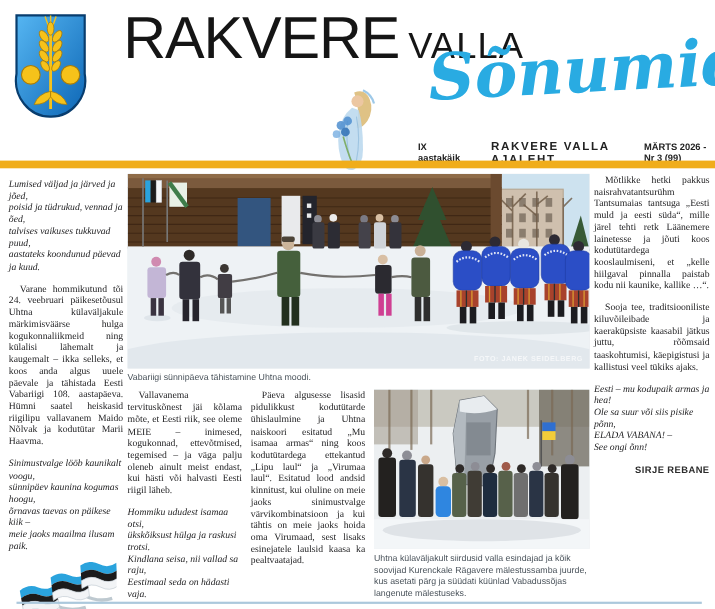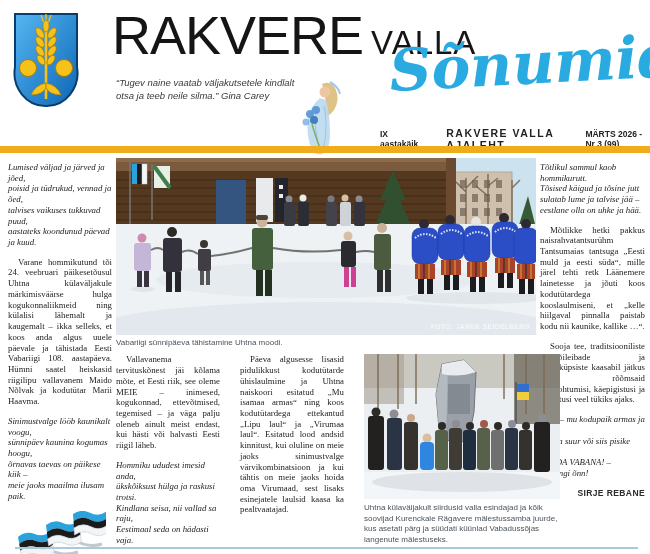--- a/index.html
+++ b/index.html
@@ -36,21 +36,21 @@
        color:#1c1c1e;text-align:justify;}
   .poem{font-style:italic;text-align:left;margin:4px 0 9px 0;}
   .para{text-indent:10px;margin:0 0 9px 0;hyphens:auto;}
   .photo-main{position:relative;width:420px;height:177px;overflow:hidden;background:#dfe7ec;}
   .credit{position:absolute;right:6px;bottom:5px;font-size:6.5px;font-weight:bold;
           letter-spacing:.5px;color:#f5f7f9;font-family:"Liberation Sans",sans-serif;
           font-style:normal;text-transform:uppercase;}
   .caption{font-family:"Liberation Sans",sans-serif;font-size:8px;line-height:1.3;
            color:#4a535b;text-align:left;}
   .cap1{margin:3px 0 6px 0;}
-  .center-bottom{display:grid;grid-template-columns:104px 104px 196px;column-gap:20px;
+  .center-bottom{display:grid;grid-template-columns:104px 104px 196px;column-gap:8px;
                  align-items:start;}
   .photo-mem{position:relative;width:196px;height:145px;overflow:hidden;background:#eceff1;}
   .cap2{margin-top:4px;}
   .flags{display:block;margin:8px 0 0 8px;}
   .byline{margin-top:10px;text-align:right;font-family:"Liberation Sans",sans-serif;
           font-weight:bold;font-size:8.5px;letter-spacing:.4px;color:#2b2b2b;}
   .bottom-rule{position:absolute;left:15px;top:547px;width:623px;height:2px;background:#abc8dc;}
 </style>
 </head>
 <body>
@@ -84,21 +84,20 @@
         <path d="M34 72 q-11 2 -15 12 q11 0 15 -7 Z"></path>
         <path d="M34 72 q11 2 15 12 q-11 0 -15 -7 Z"></path>
       </g>
     </svg>
 
     <div class="title-row">
       <span class="t-main">RAKVERE</span><span class="t-sec">VALLA</span>
     </div>
     <div class="sonumid">Sõnumid</div>
 
-    <div class="quote">“Tugev naine vaatab väljakutsetele kindlalt otsa ja teeb neile silma.” Gina Carey</div>
 
     <svg class="wfig" width="58" height="76" viewBox="0 0 58 76">
       <path d="M30 4 q10 -4 14 6 q4 10 -2 20 q-6 8 -10 6 q4 -16 -2 -32" fill="#d9b770" opacity=".85"></path>
       <circle cx="33" cy="12" r="5.5" fill="#ecc7a2"></circle>
       <path d="M28 18 q-10 8 -12 22 q-2 16 4 30 q4 6 10 4 q8 -4 8 -18 q0 -24 -4 -36 Z" fill="#bcd9ee" opacity=".9"></path>
       <path d="M24 30 q-2 18 2 34 M32 26 q4 20 0 40" stroke="#8fb9da" fill="none" opacity=".7"></path>
       <g fill="#4f8fd0" opacity=".85">
         <circle cx="18" cy="34" r="4"></circle>
           <circle cx="24" cy="30" r="4"></circle>
         <circle cx="14" cy="42" r="3.5" fill="#7fb3e3"></circle>
@@ -323,21 +322,21 @@
           </g>
         </svg>
         <span class="credit">FOTO: JANEK SEIDELBERG</span>
       </div>
       <div class="caption cap1">Vabariigi sünnipäeva tähistamine Uhtna moodi.</div>
 
       <div class="center-bottom">
         <div class="col">
           <p class="para">Vallavanema tervituskõnest jäi kõlama mõte, et Eesti riik, see oleme MEIE – inimesed, kogukonnad, ettevõtmised, tegemised – ja väga palju oleneb ainult meist endast, kui hästi või halvasti Eesti riigil läheb.</p>
           <div class="poem">
-            <div>Hommiku ududest imesid anda,</div>
+            <div>Hommiku ududest isamaa otsi,</div>
             <div>ükskõiksust hülga ja raskusi trotsi.</div>
             <div>Kindlana seisa, nii vallad sa raju,</div>
             <div>Eestimaal seda on hädasti vaja.</div>
           </div>
         </div>
         <div class="col">
           <p class="para">Päeva algusesse lisasid pidulikkust kodutütarde ühislaulmine ja Uhtna naiskoori esitatud „Mu isamaa armas“ ning koos kodutütardega ettekantud „Lipu laul“ ja „Virumaa laul“. Esitatud lood andsid kinnitust, kui oluline on meie jaoks sinimustvalge värvikombinatsioon ja kui tähtis on meie jaoks hoida oma Virumaad, sest lisaks esinejatele laulsid kaasa ka pealtvaatajad.</p>
         </div>
         <div>
           <div class="photo-mem">
@@ -394,26 +393,20 @@
               <rect x="0" y="118" width="196" height="27" fill="#f3f6f8"></rect>
               <ellipse cx="98" cy="128" rx="90" ry="10" fill="#dfe3e7"></ellipse>
             </svg>
           </div>
           <div class="caption cap2">Uhtna külaväljakult siirdusid valla esindajad ja kõik soovijad Kurenckale Rägavere mälestussamba juurde, kus asetati pärg ja süüdati küünlad Vabadussõjas langenute mälestuseks.</div>
         </div>
       </div>
     </div>
 
     <div class="col">
-      <div class="poem">
-        <div>Tõtlikul sammul kaob hommikurutt.</div>
-        <div>Tõsised käigud ja tõsine jutt</div>
-        <div>sulatab lume ja talvise jää –</div>
-        <div>eestlane olla on uhke ja hää.</div>
-      </div>
       <p class="para">Mõtlikke hetki pakkus naisrahvatantsurühm Tantsumaias tantsuga „Eesti muld ja eesti süda“, mille järel tehti retk Läänemere lainetesse ja jõuti koos kodutütardega kooslaulmiseni, et „kelle hiilgaval pinnalla paistab kodu nii kaunike, kallike …“.</p>
       <p class="para">Sooja tee, traditsiooniliste kiluvõileibade ja kaeraküpsiste kaasabil jätkus juttu, rõõmsaid taaskohtumisi, käepigistusi ja kallistusi veel tükiks ajaks.</p>
       <div class="poem">
         <div>Eesti – mu kodupaik armas ja hea!</div>
         <div>Ole sa suur või siis pisike põnn,</div>
         <div>ELADA VABANA! –</div>
         <div>See ongi õnn!</div>
       </div>
       <div class="byline">SIRJE REBANE</div>
     </div>

